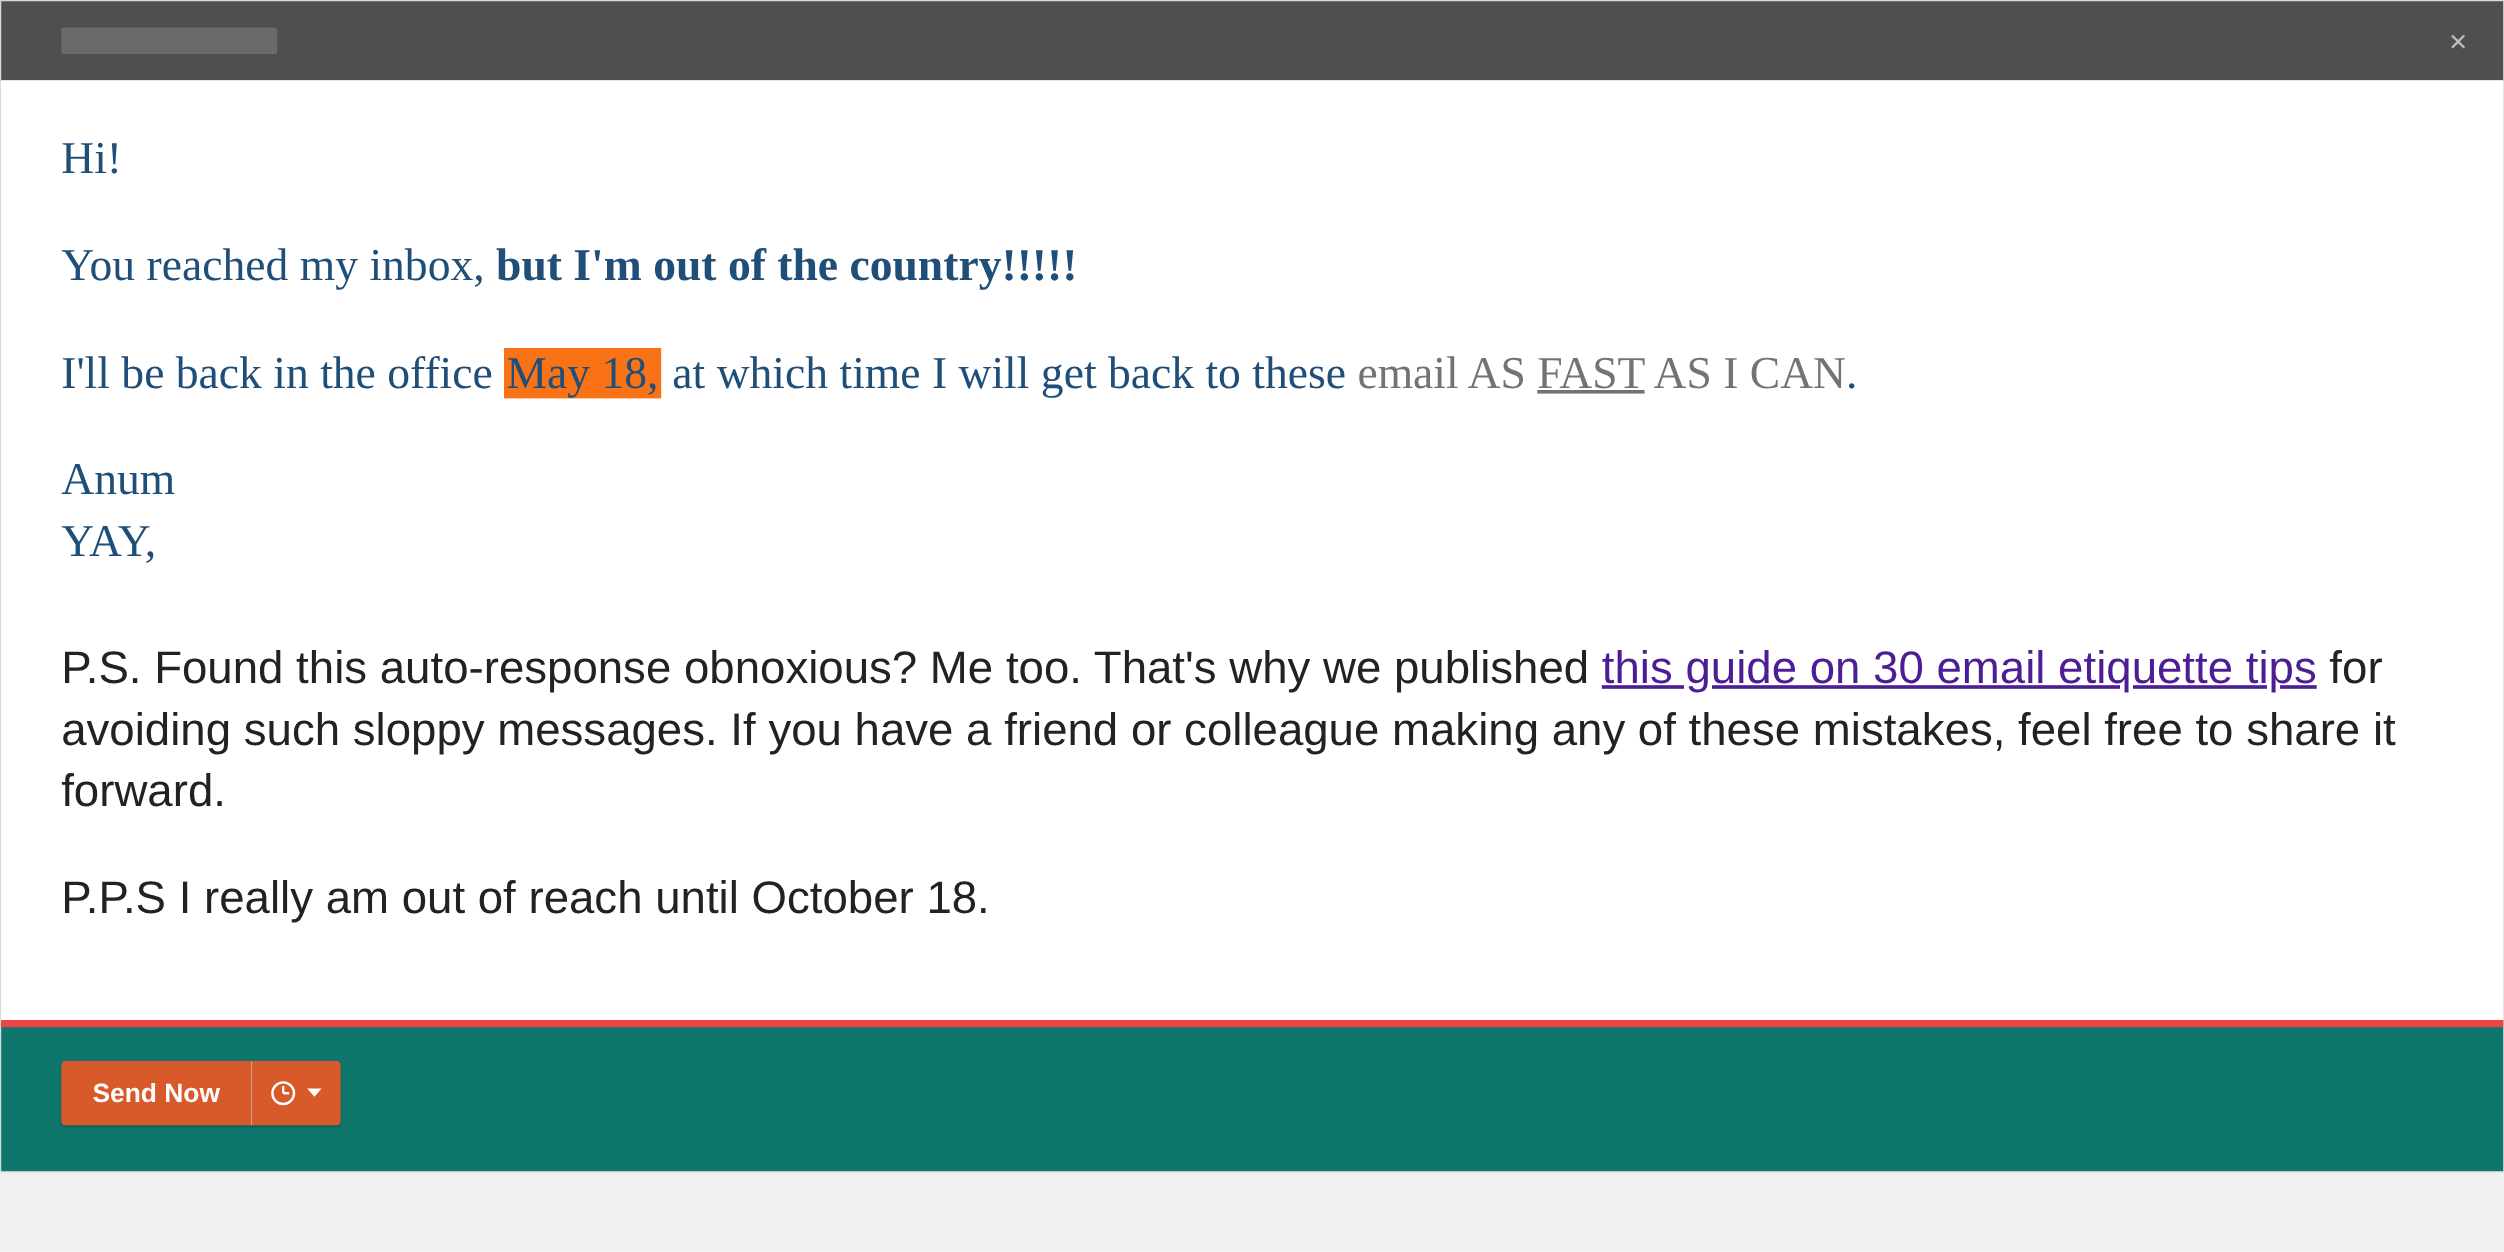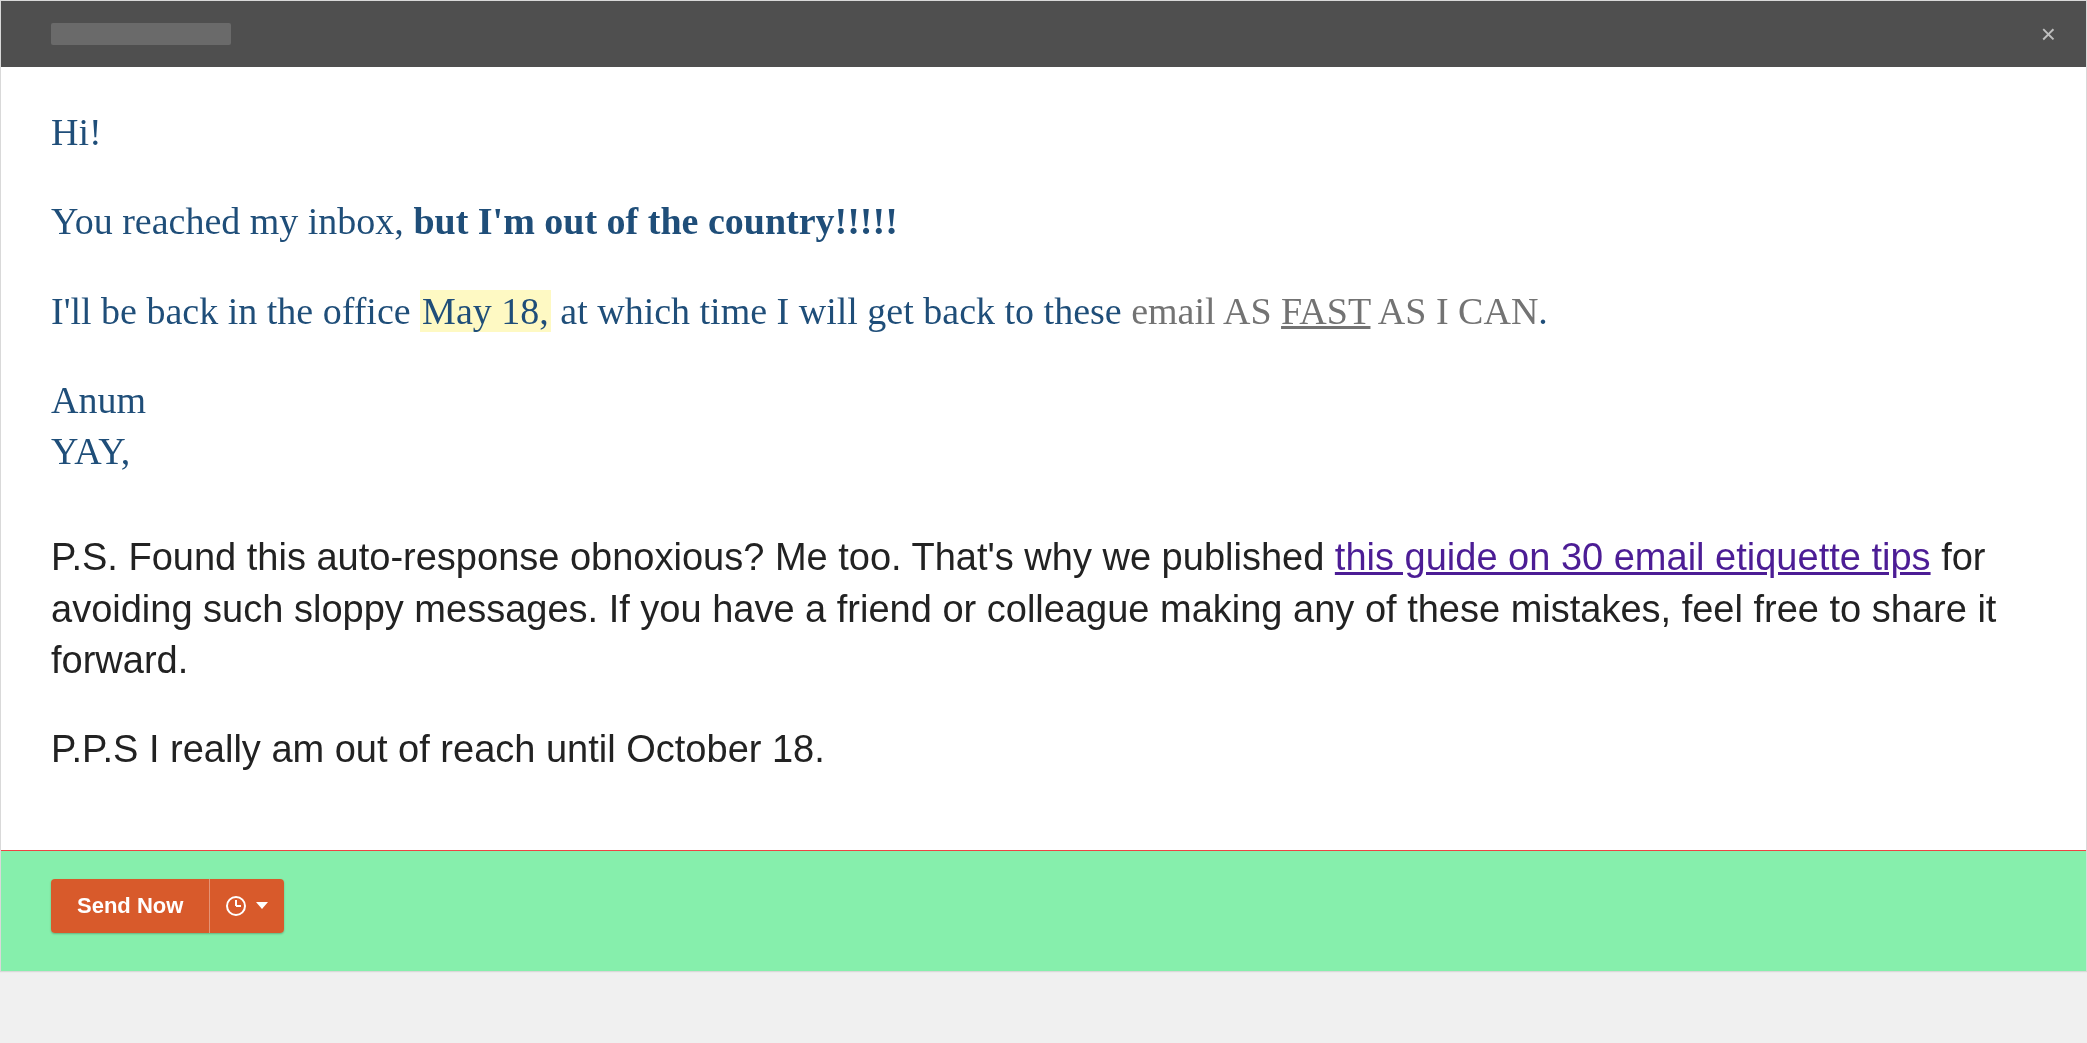--- a/index.html
+++ b/index.html
@@ -48,42 +48,42 @@
   .comic {
     font-family: "Comic Sans MS", "Comic Sans", cursive;
     color: #1f4e79;
     font-size: 38px;
     line-height: 1.35;
   }
   .para { margin-bottom: 38px; }
   .para.tight { margin-bottom: 0; }
   .bold { font-weight: 700; }
   .hl {
-    background: #fef9c3;
+    background: #f97316;
     padding: 0 2px;
     font-family: Liberation Serif, serif;
   }
   .red { color: #737373; }
   .underline { text-decoration: underline; }
   .plain {
     font-family: Arial, Helvetica, sans-serif;
     color: #222222;
     font-size: 38px;
     line-height: 1.35;
     margin-top: 55px;
   }
   .plain .para { margin-bottom: 38px; }
   .link {
     color: #4c1d95;
     text-decoration: underline;
     cursor: pointer;
   }
   .footer {
-    background: #86efac;
-    border-top: 1px solid #ef4444;
+    background: #0f766e;
+    border-top: 6px solid #ef4444;
     padding: 28px 50px 38px 50px;
     display: flex;
     align-items: center;
   }
   .send-group {
     display: inline-flex;
     align-items: stretch;
     border-radius: 4px;
     overflow: hidden;
     box-shadow: 0 1px 2px rgba(0,0,0,0.25);

